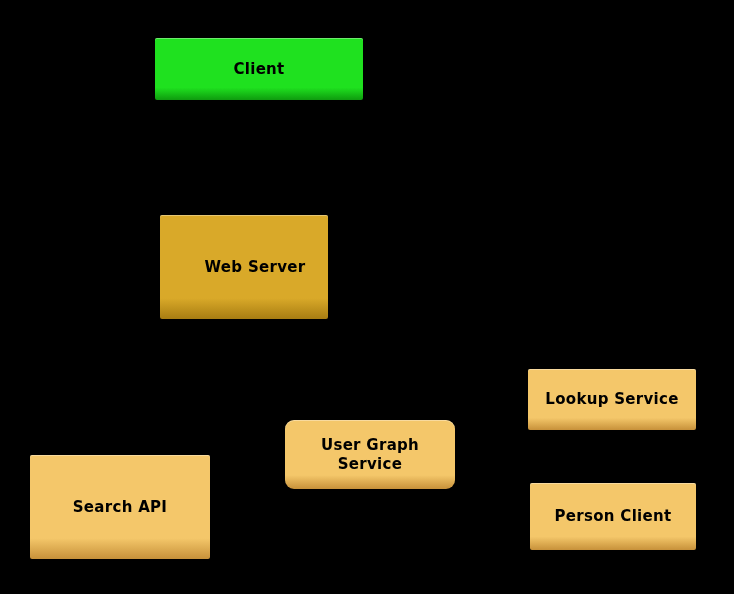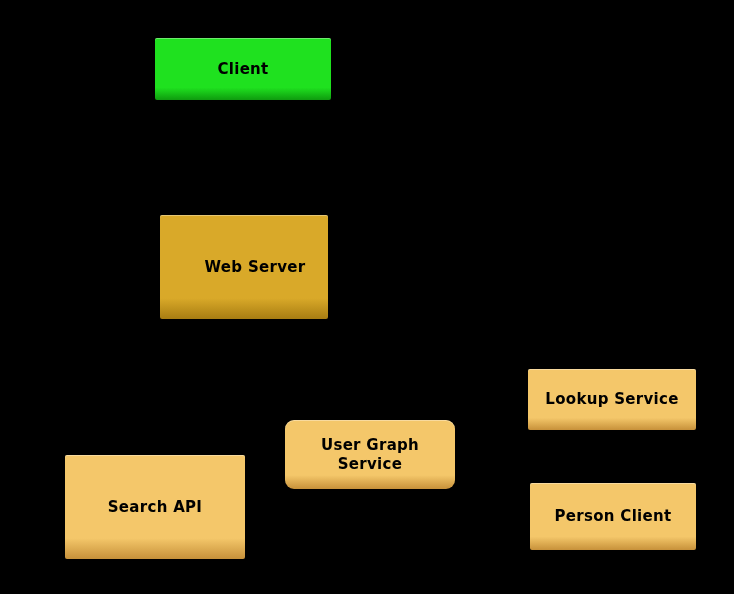--- a/index.html
+++ b/index.html
@@ -27,26 +27,26 @@
     line-height: 1.25;
     letter-spacing: 0.3px;
     box-sizing: border-box;
     padding: 4px 10px;
     border-radius: 2px;
     box-shadow:
       inset 0 1px 0 rgba(255,255,255,0.35),
       2px 3px 5px rgba(0,0,0,0.65);
   }
   
-  #node-client            { left: 155px; top: 38px;  width: 176px; height: 62px;  }
+  #node-client            { left: 155px; top: 38px;  width: 208px; height: 62px;  }
   #node-web-server        { left: 160px; top: 215px; width: 168px; height: 104px; padding-left: 32px; }
   #node-lookup-service    { left: 528px; top: 369px; width: 168px; height: 61px;  }
   #node-user-graph-service{ left: 285px; top: 420px; width: 170px; height: 69px; border-radius: 9px;  }
   #node-person-server     { left: 530px; top: 483px; width: 166px; height: 67px;  }
-  #node-search-api        { left: 30px;  top: 455px; width: 180px; height: 104px; margin-left: 35px; }
+  #node-search-api        { left: 30px;  top: 455px; width: 180px; height: 104px; }
 </style>
 </head>
 <body>
 
 <div class="canvas">
 
   <div class="node" id="node-client" style="background: linear-gradient(rgb(31, 225, 31) 0%, rgb(31, 225, 31) 80%, rgb(14, 155, 14) 100%);">
     <span>Client</span>
   </div>
 

